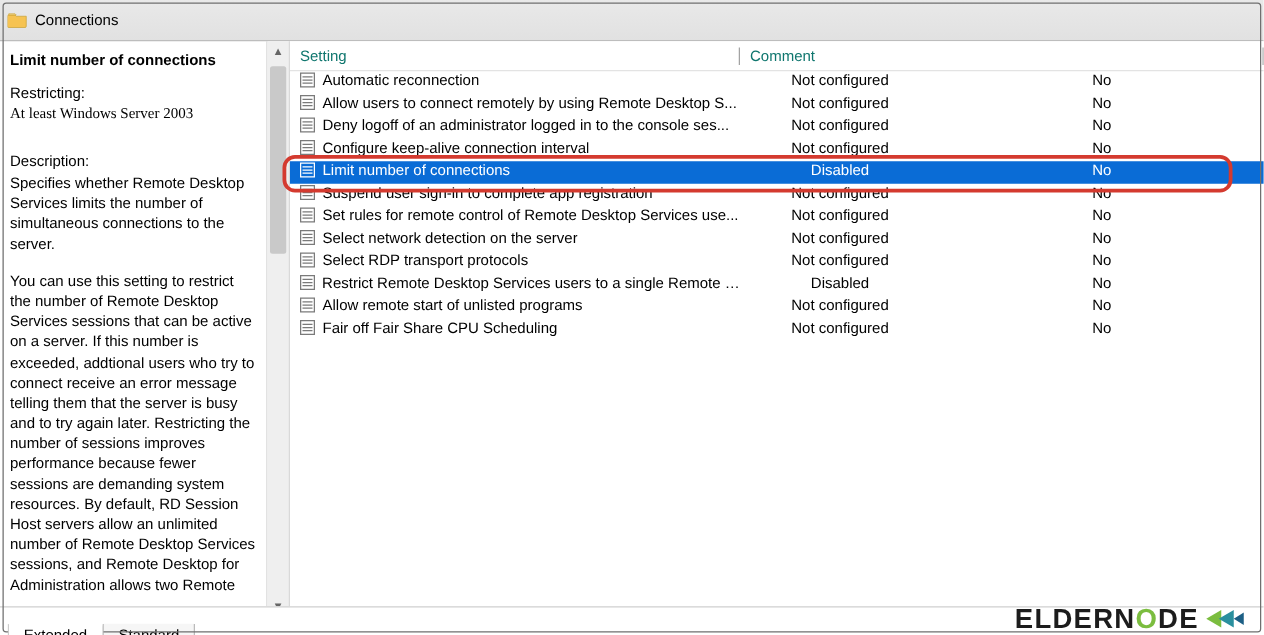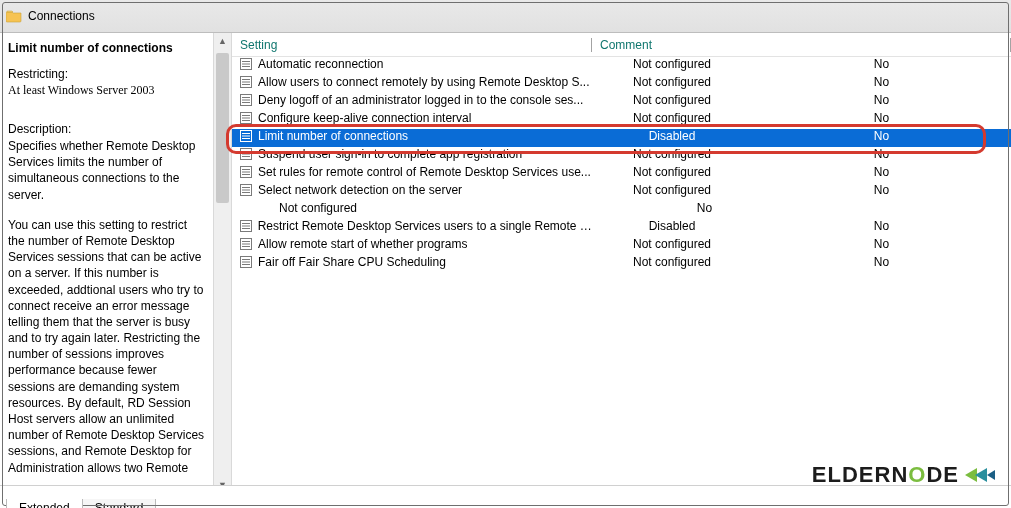--- a/index.html
+++ b/index.html
@@ -106,21 +106,21 @@
     border:1px solid #bbb; border-top:none;
     border-radius: 0 0 6px 6px;
     margin-right:-1px;
     background:#f6f6f6;
     cursor:pointer;
     position:relative; top:13px;
   }
   .tab.active { background:#fff; border-bottom-color:#fff; z-index:2; }
 
   .watermark {
-    position:absolute; right:14px; bottom:20px;
+    position:absolute; right:14px; bottom:0;
     font-family: Arial, sans-serif; font-weight:600;
     font-size:22px; letter-spacing:1px; color:#1c1c1c;
     display:flex; align-items:center; gap:4px;
   }
   .watermark .o { color:#7bbd3f; }
   .wm-arrows svg{display:block;}
 
   .outer-border{
     position:absolute; inset:2px; border:1px solid #6f6f6f; border-radius:3px;
     pointer-events:none;
@@ -278,20 +278,31 @@
                   <line x1="3" y1="7" x2="11" y2="7" stroke="#7a7a7a" stroke-width="1"></line>
                   <line x1="3" y1="9.5" x2="11" y2="9.5" stroke="#7a7a7a" stroke-width="1"></line>
                 </svg>
               </span>
               <span class="txt">Select network detection on the server</span>
             </div>
             <div class="c-state">Not configured</div>
             <div class="c-comment">No</div>
           </div>
           <div class="row">
+            <div class="c-set">
+              <span class="icon">
+                <svg class="policy-icon" width="14" height="14" viewBox="0 0 14 14">
+                  <rect x="1.5" y="1.5" width="11" height="11" fill="none" stroke="#7a7a7a" stroke-width="1"></rect>
+                  <line x1="3" y1="4.5" x2="11" y2="4.5" stroke="#7a7a7a" stroke-width="1"></line>
+                  <line x1="3" y1="7" x2="11" y2="7" stroke="#7a7a7a" stroke-width="1"></line>
+                  <line x1="3" y1="9.5" x2="11" y2="9.5" stroke="#7a7a7a" stroke-width="1"></line>
+                </svg>
+              </span>
+              <span class="txt">Select RDP transport protocols</span>
+            </div>
             <div class="c-state">Not configured</div>
             <div class="c-comment">No</div>
           </div>
           <div class="row">
             <div class="c-set">
               <span class="icon">
                 <svg class="policy-icon" width="14" height="14" viewBox="0 0 14 14">
                   <rect x="1.5" y="1.5" width="11" height="11" fill="none" stroke="#7a7a7a" stroke-width="1"></rect>
                   <line x1="3" y1="4.5" x2="11" y2="4.5" stroke="#7a7a7a" stroke-width="1"></line>
                   <line x1="3" y1="7" x2="11" y2="7" stroke="#7a7a7a" stroke-width="1"></line>
@@ -306,21 +317,21 @@
           <div class="row">
             <div class="c-set">
               <span class="icon">
                 <svg class="policy-icon" width="14" height="14" viewBox="0 0 14 14">
                   <rect x="1.5" y="1.5" width="11" height="11" fill="none" stroke="#7a7a7a" stroke-width="1"></rect>
                   <line x1="3" y1="4.5" x2="11" y2="4.5" stroke="#7a7a7a" stroke-width="1"></line>
                   <line x1="3" y1="7" x2="11" y2="7" stroke="#7a7a7a" stroke-width="1"></line>
                   <line x1="3" y1="9.5" x2="11" y2="9.5" stroke="#7a7a7a" stroke-width="1"></line>
                 </svg>
               </span>
-              <span class="txt">Allow remote start of whether programs</span>
+              <span class="txt">Allow remote start of unlisted programs</span>
             </div>
             <div class="c-state">Not configured</div>
             <div class="c-comment">No</div>
           </div>
           <div class="row">
             <div class="c-set">
               <span class="icon">
                 <svg class="policy-icon" width="14" height="14" viewBox="0 0 14 14">
                   <rect x="1.5" y="1.5" width="11" height="11" fill="none" stroke="#7a7a7a" stroke-width="1"></rect>
                   <line x1="3" y1="4.5" x2="11" y2="4.5" stroke="#7a7a7a" stroke-width="1"></line>

